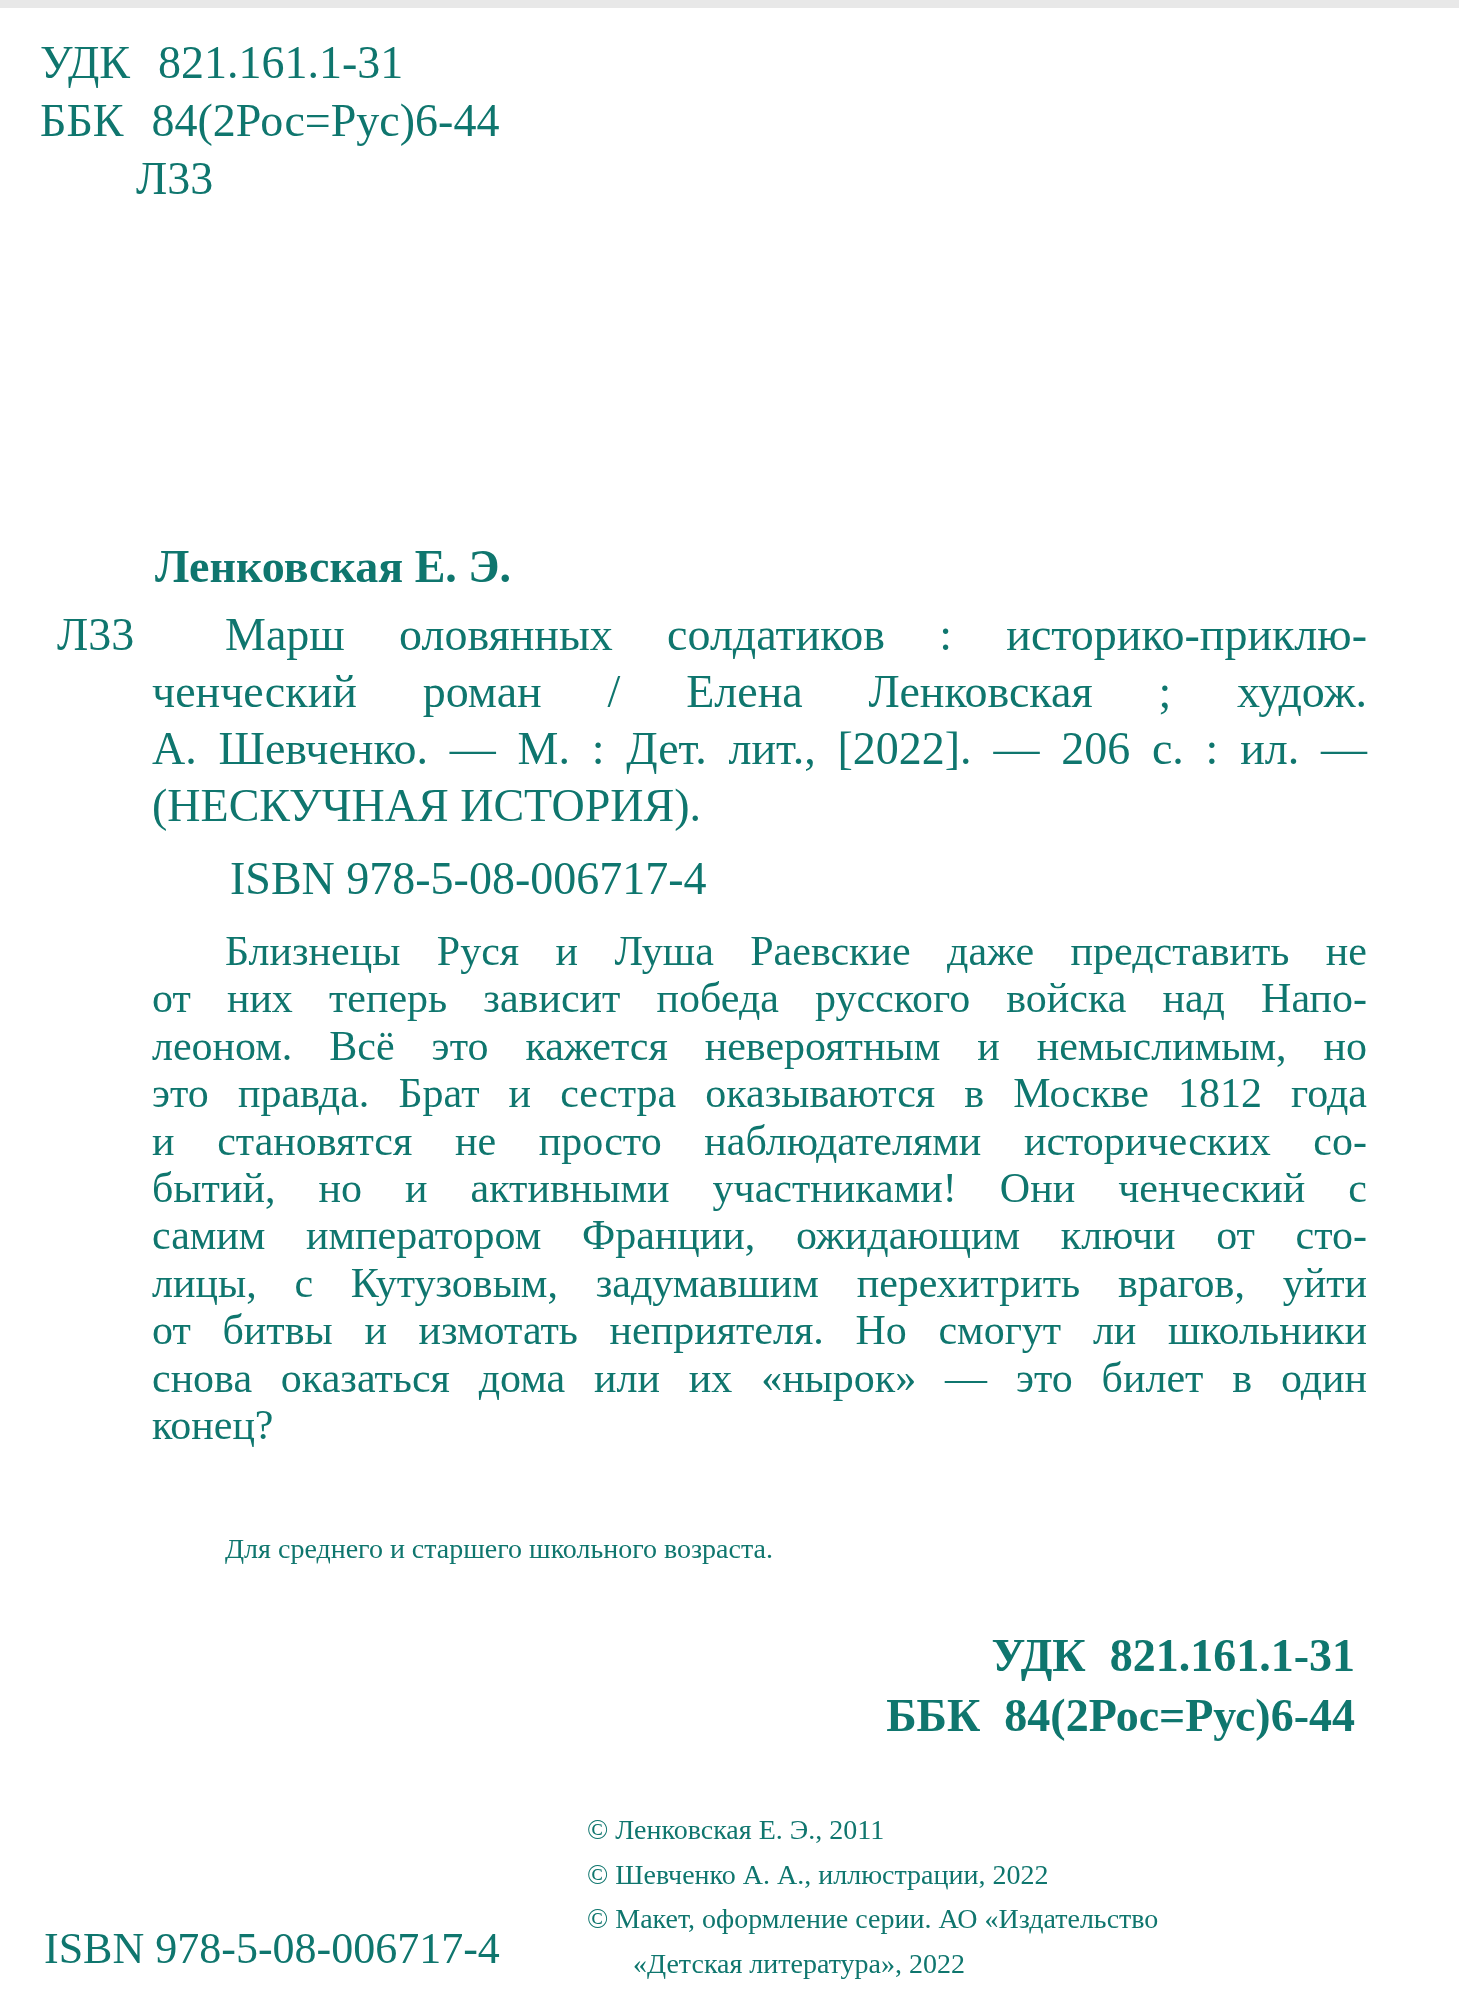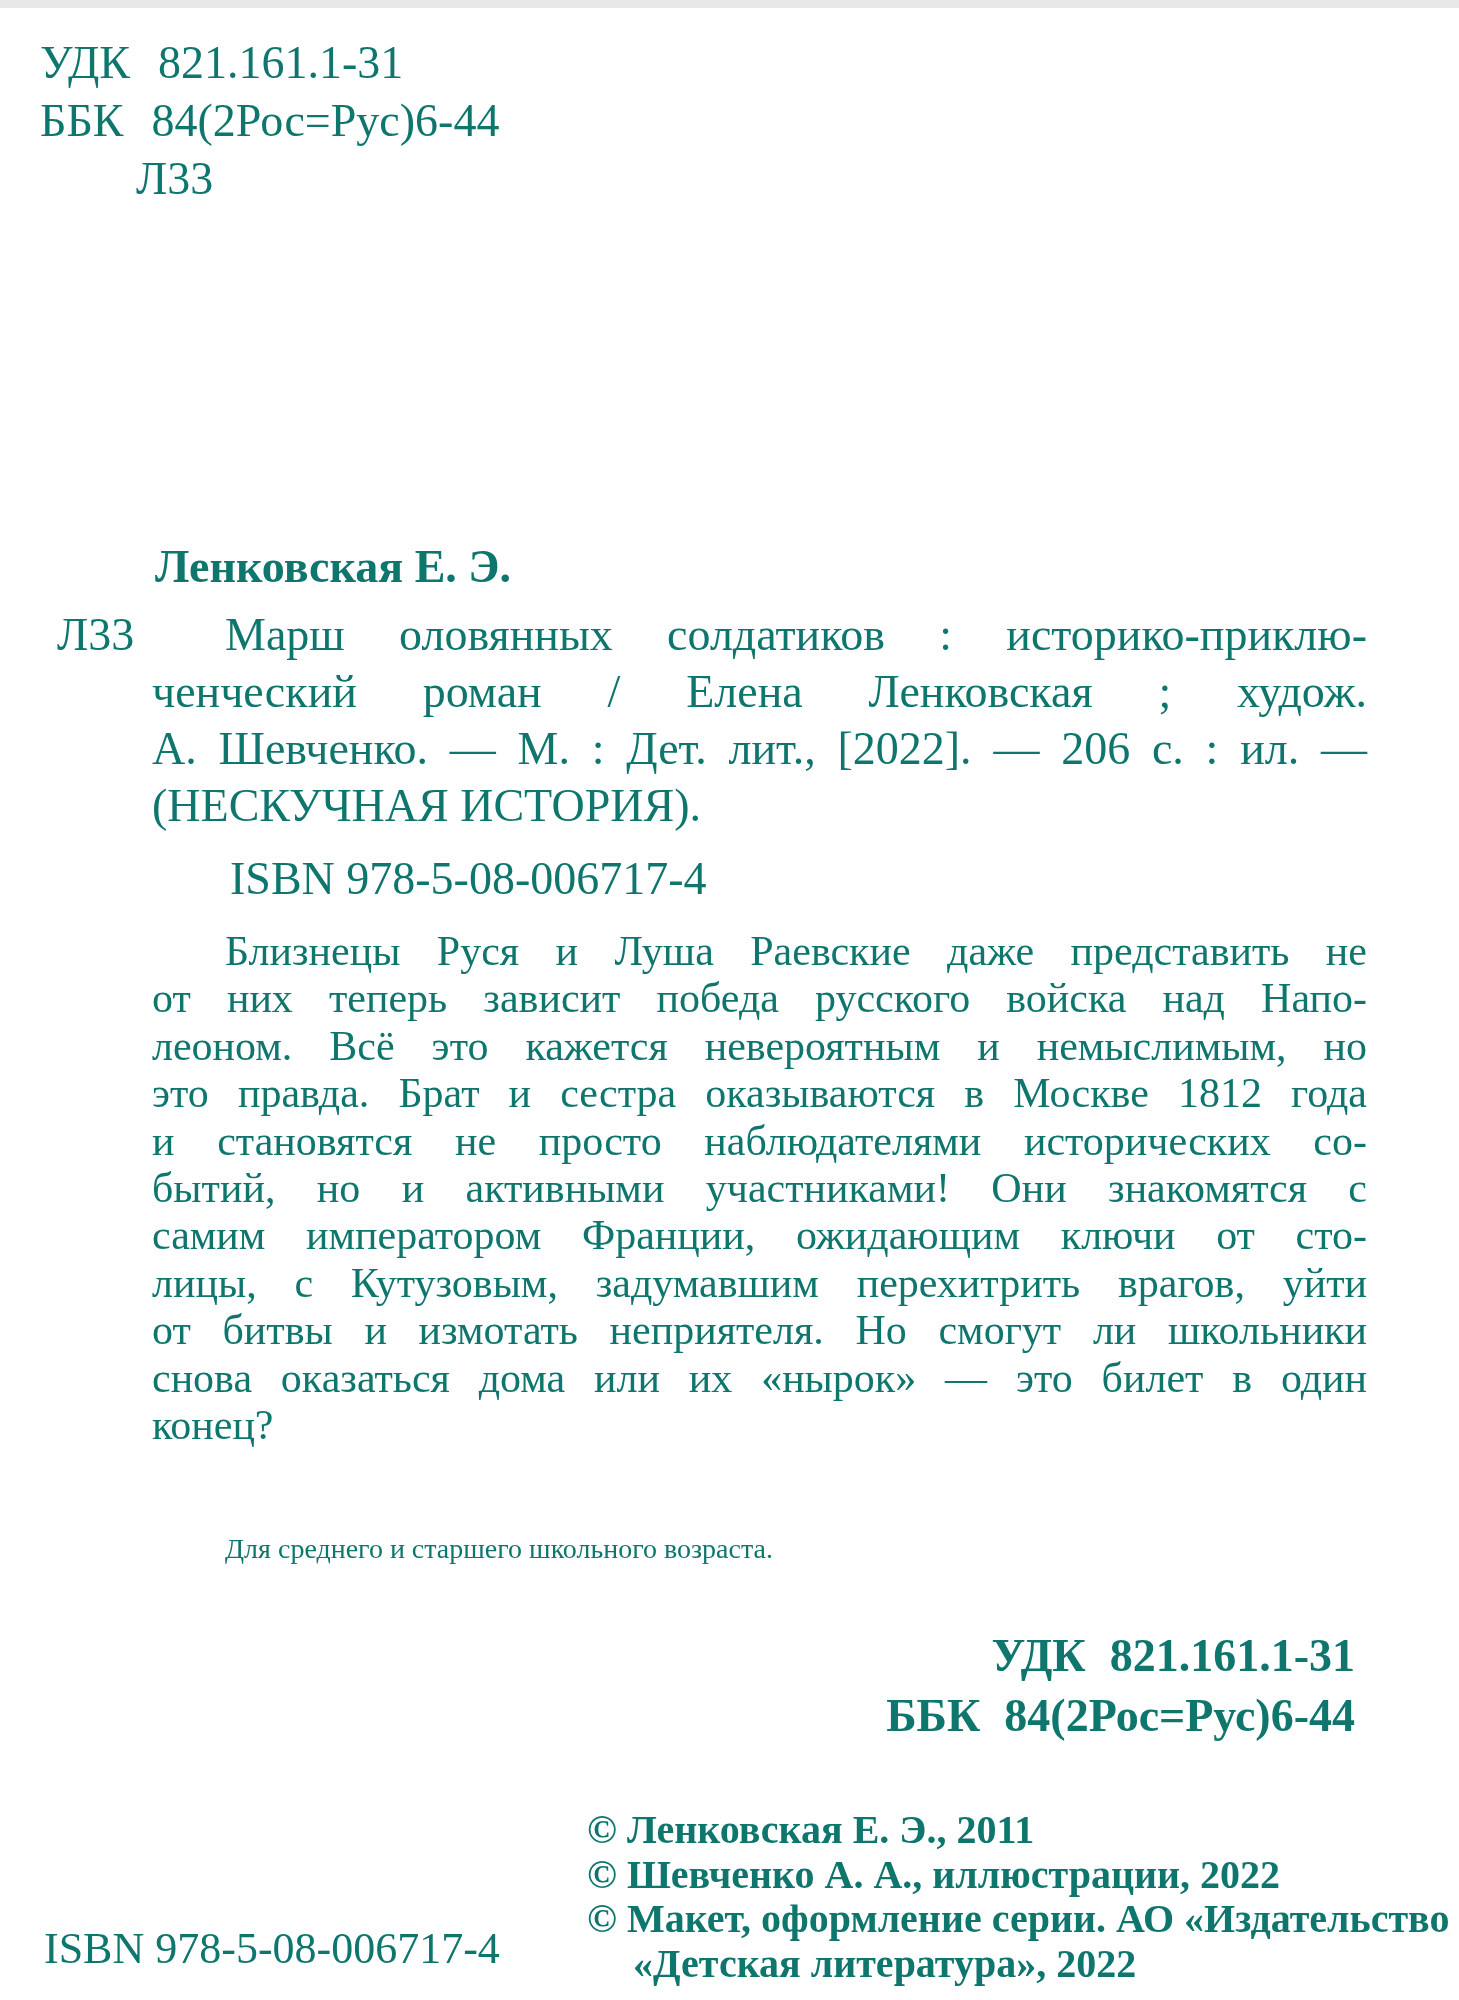--- a/index.html
+++ b/index.html
@@ -31,21 +31,21 @@
 
   
   .annotation { position: absolute; left: 152px; top: 920px; width: 1215px; font-size: 42px; line-height: 47.4px; }
   .audience { position: absolute; left: 152px; top: 1516px; width: 1215px; font-size: 28px; line-height: 50px; text-indent: 73px; }
 
   
   .bottom-codes { position: absolute; right: 104px; top: 1618px; font-size: 46px; line-height: 60px; font-weight: bold; }
   .bottom-codes .code-line { justify-content: flex-end; gap: 24px; }
 
   
-  .copyright { position: absolute; left: 587px; top: 1800px; font-size: 40px; line-height: 44.6px; font-weight: bold; }
+  .copyright { position: absolute; left: 587px; top: 1800px; font-size: 28px; line-height: 44.6px; }
   .copyright-cont { margin-left: 46px; }
 
   
   .bottom-isbn { position: absolute; left: 44px; top: 1916px; font-size: 44px; line-height: 50px; }
 </style>
 </head>
 <body>
 
 <div class="page">
 
@@ -72,21 +72,21 @@
     </div>
     <div class="isbn-line">ISBN 978-5-08-006717-4</div>
   </div>
 
   <div class="annotation">
     <div class="jline firstline">Близнецы Руся и Луша Раевские даже представить не</div>
     <div class="jline">от них теперь зависит победа русского войска над Напо-</div>
     <div class="jline">леоном. Всё это кажется невероятным и немыслимым, но</div>
     <div class="jline">это правда. Брат и сестра оказываются в Москве 1812 года</div>
     <div class="jline">и становятся не просто наблюдателями исторических со-</div>
-    <div class="jline">бытий, но и активными участниками! Они знакомятся с</div>
+    <div class="jline">бытий, но и активными участниками! Они ченческий с</div>
     <div class="jline">самим императором Франции, ожидающим ключи от сто-</div>
     <div class="jline">лицы, с Кутузовым, задумавшим перехитрить врагов, уйти</div>
     <div class="jline">от битвы и измотать неприятеля. Но смогут ли школьники</div>
     <div class="jline">снова оказаться дома или их «нырок» — это билет в один</div>
     <div class="jline lastline">конец?</div>
   </div>
 
   <div class="audience">Для среднего и старшего школьного возраста.</div>
 
   <div class="bottom-codes">

